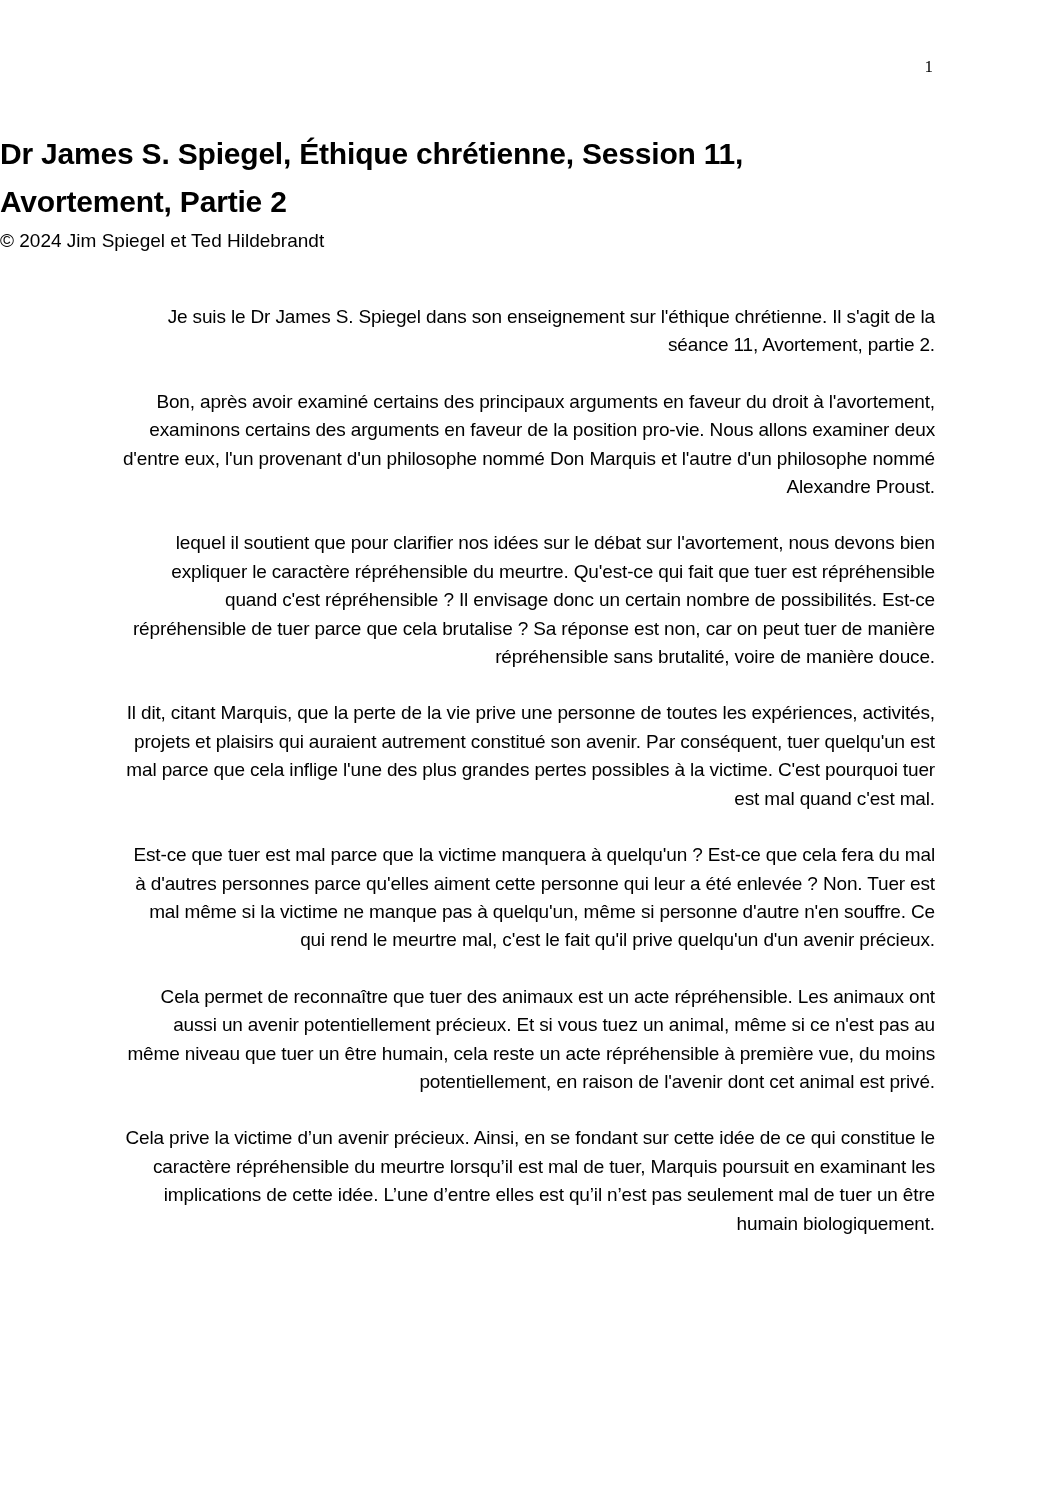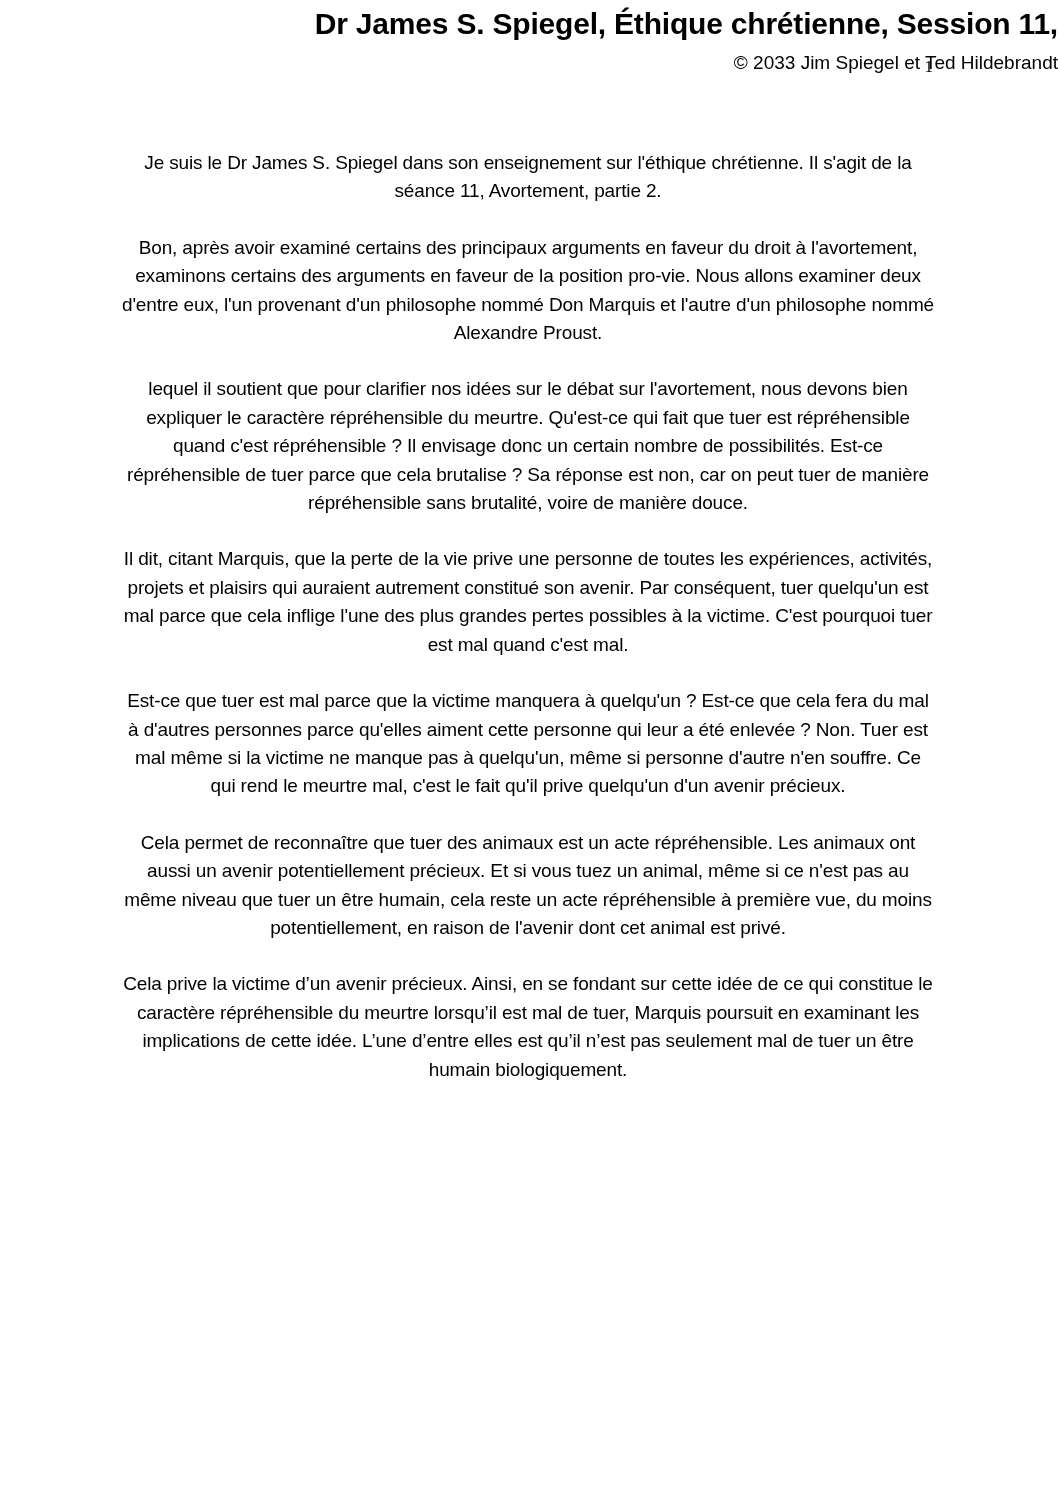--- a/index.html
+++ b/index.html
@@ -19,61 +19,63 @@
   }
   .page-number {
     position: absolute;
     top: 57px;
     right: 125px;
     font-family: "Liberation Serif", serif;
     font-size: 17px;
     color: #000000;
   }
   .doc-header {
-    text-align: right;
+    padding-top: 130px;
+    text-align: left;
   }
   .doc-title {
     font-weight: bold;
     font-size: 30px;
     line-height: 48px;
     letter-spacing: -0.2px;
     color: #000000;
   }
   .copyright-line {
     font-size: 19px;
     line-height: 24px;
     margin-top: 3px;
     color: #000000;
   }
   .doc-body {
     width: 814px;
     margin-left: 121px;
-    margin-top: 74px;
+    margin-top: 50px;
     font-size: 19px;
     line-height: 28.4px;
     letter-spacing: -0.15px;
-    text-align: center;
+    text-align: right;
     color: #000000;
   }
   .doc-body p {
     margin: 0 0 28px 0;
   }
 </style>
 </head>
 <body>
 
 <div class="page">
 
   <div class="page-number">1</div>
 
   <div class="doc-header">
     <div class="doc-title">
       <div>Dr James S. Spiegel, Éthique chrétienne, Session 11,</div>
+      <div>Avortement, Partie 2</div>
     </div>
-    <div class="copyright-line">© 2033 Jim Spiegel et Ted Hildebrandt</div>
+    <div class="copyright-line">© 2024 Jim Spiegel et Ted Hildebrandt</div>
   </div>
 
   <div class="doc-body">
     <p>Je suis le Dr James S. Spiegel dans son enseignement sur l'éthique chrétienne. Il s'agit de la séance 11, Avortement, partie 2.</p>
     <p>Bon, après avoir examiné certains des principaux arguments en faveur du droit à l'avortement, examinons certains des arguments en faveur de la position pro-vie. Nous allons examiner deux d'entre eux, l'un provenant d'un philosophe nommé Don Marquis et l'autre d'un philosophe nommé Alexandre Proust.</p>
     <p>lequel il soutient que pour clarifier nos idées sur le débat sur l'avortement, nous devons bien expliquer le caractère répréhensible du meurtre. Qu'est-ce qui fait que tuer est répréhensible quand c'est répréhensible ? Il envisage donc un certain nombre de possibilités. Est-ce répréhensible de tuer parce que cela brutalise ? Sa réponse est non, car on peut tuer de manière répréhensible sans brutalité, voire de manière douce.</p>
     <p>Il dit, citant Marquis, que la perte de la vie prive une personne de toutes les expériences, activités, projets et plaisirs qui auraient autrement constitué son avenir. Par conséquent, tuer quelqu'un est mal parce que cela inflige l'une des plus grandes pertes possibles à la victime. C'est pourquoi tuer est mal quand c'est mal.</p>
     <p>Est-ce que tuer est mal parce que la victime manquera à quelqu'un ? Est-ce que cela fera du mal à d'autres personnes parce qu'elles aiment cette personne qui leur a été enlevée ? Non. Tuer est mal même si la victime ne manque pas à quelqu'un, même si personne d'autre n'en souffre. Ce qui rend le meurtre mal, c'est le fait qu'il prive quelqu'un d'un avenir précieux.</p>
     <p>Cela permet de reconnaître que tuer des animaux est un acte répréhensible. Les animaux ont aussi un avenir potentiellement précieux. Et si vous tuez un animal, même si ce n'est pas au même niveau que tuer un être humain, cela reste un acte répréhensible à première vue, du moins potentiellement, en raison de l'avenir dont cet animal est privé.</p>
     <p>Cela prive la victime d’un avenir précieux. Ainsi, en se fondant sur cette idée de ce qui constitue le caractère répréhensible du meurtre lorsqu’il est mal de tuer, Marquis poursuit en examinant les implications de cette idée. L’une d’entre elles est qu’il n’est pas seulement mal de tuer un être humain biologiquement.</p>

